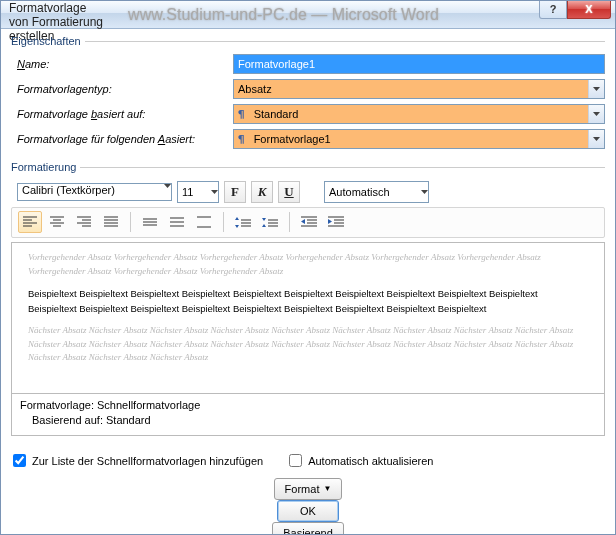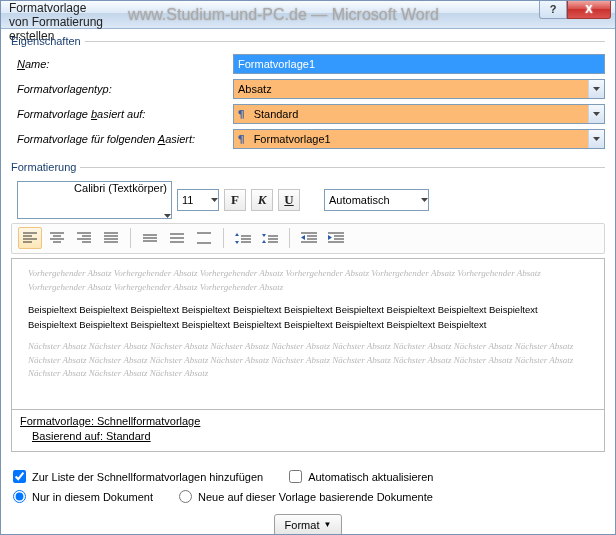--- a/index.html
+++ b/index.html
@@ -25,42 +25,42 @@
   .txtinp { flex:1; height: 20px; border: 1px solid #7f9db9; background: #fff; padding: 2px 4px; font-size: 11px; }
   .txtinp.selected { background: #3399ff; color: #fff; }
   
   .combo { flex:1; height: 20px; border: 1px solid #7f9db9; background: #fdba74; display:flex; align-items:center; position:relative; }
   .combo .val { flex:1; padding: 0 4px; font-size:11px; }
   .combo .pil { font-family: monospace; color: #3a5fa4; font-weight:bold; margin: 0 5px 0 4px; }
   .combo .arrow { width: 16px; height: 18px; border-left: 1px solid #c7d3e3; background: linear-gradient(#f4f8fc,#d7e3f2); display:flex; align-items:center; justify-content:center; }
   .arrow svg { width:7px; height:4px; }
   
   .toolbar1 { display:flex; align-items:center; gap:5px; padding: 2px 6px; margin-bottom:2px;}
-  .fontbox { width: 155px; height: 38px; border:1px solid #7f9db9; background:#fff; display:flex; align-items:flex-end;flex-direction:column;}
+  .fontbox { width: 155px; height: 18px; border:1px solid #7f9db9; background:#fff; display:flex; align-items:flex-start;}
   .fontbox .val{flex:1; padding:0 4px; font-size:11px;}
   .sizebox { width: 42px; height:22px; border:1px solid #7f9db9; background:#fff; display:flex; align-items:center;}
   .sizebox .val{flex:1; padding:0 4px; font-size:11px;}
   .tbtn { width:22px; height:22px; border:1px solid #c6c6c6; background:linear-gradient(#fdfdfd,#ececec); display:flex; align-items:center; justify-content:center; font-family:"Times New Roman",serif; font-size:13px; color:#222; }
   .tbtn.bold{font-weight:bold;}
   .tbtn.italic{font-style:italic; font-weight:bold;}
   .tbtn.uline{text-decoration:underline; font-weight:bold;}
   .colorcombo{ width:105px; height:22px; border:1px solid #7f9db9; background:#fff; display:flex; align-items:center;}
   .colorcombo .val{flex:1; padding:0 4px; font-size:11px;}
   
   .toolbar2 { display:flex; align-items:center; gap:3px; padding:3px 6px 4px 6px; border:1px solid #d6d6d6; border-radius:2px; margin: 2px 0 4px 0; background:#fcfcfc;}
   .ibtn { width:24px; height:22px; display:flex; align-items:center; justify-content:center; border:1px solid transparent; border-radius:2px; }
   .ibtn.active{border:1px solid #f0c47e; background:linear-gradient(#fef7e6,#fde7b8);}
   .sep { width:1px; height:20px; background:#ccc; margin:0 4px; }
   svg{display:block;}
   
   .preview { border:1px solid #bbb; background:#fff; height:152px; padding: 8px 16px; overflow:hidden; margin: 0 0 0 0;}
   .preview .ghost { color:#b8b8b8; font-size:9px; line-height:1.5; font-family:"Times New Roman",serif;font-style:italic; }
   .preview .sample { color:#000; font-size:9.5px; line-height:1.6; margin: 8px 0; }
   
-  .stylesum { border:1px solid #bbb; border-top:none; padding: 4px 8px 6px 8px; font-size:11px; line-height:1.4; color:#000;text-decoration:underline;}
+  .stylesum { border:1px solid #bbb; border-top:none; padding: 4px 8px 6px 8px; font-size:11px; line-height:1.4; color:#000;}
   
   .checks { padding: 8px 2px 0 2px; }
   .checkrow { display:flex; align-items:center; gap:4px; height:18px; margin-bottom:2px;}
   .checkrow input[type=checkbox]{margin:0 2px 0 0; width:13px; height:13px;}
   .checkrow input[type=radio]{margin:0 2px 0 0;}
   .spacer{width:18px;}
   
   .buttons { display:flex; align-items:center; padding: 6px 0 0 0; flex-direction: column;}
   .btn { height:22px; padding: 0 10px; border:1px solid #9e9e9e; border-radius:3px; background:linear-gradient(#fdfdfd,#e6e6e6); font-size:11px; display:inline-flex; align-items:center; gap:4px; min-width:62px; justify-content:center;}
   .btn.default{border:1px solid #4e8ed6; box-shadow:0 0 0 1px #a9cdf0 inset;}
@@ -293,27 +293,20 @@
     </div>
   </fieldset>
 
   <div class="checks">
     <div class="checkrow">
       <input type="checkbox" checked="" style="">
       <label>Zur Liste der Schnellformatvorlagen hinzufügen</label>
       <div class="spacer"></div>
       <input type="checkbox" style="">
       <label>Automatisch aktualisieren</label>
-    </div>
-    <div class="checkrow">
-      <input type="radio" name="scope" checked="" style="">
-      <label>Nur in diesem Dokument</label>
-      <div class="spacer"></div>
-      <input type="radio" name="scope" style="">
-      <label>Neue auf dieser Vorlage basierende Dokumente</label>
     </div>
   </div>
 
   <div class="buttons">
     <button class="btn">
       <span>Format</span>
       <span class="dd">▼</span>
     </button>
     <div class="flexsp"></div>
     <button class="btn default">OK</button>

